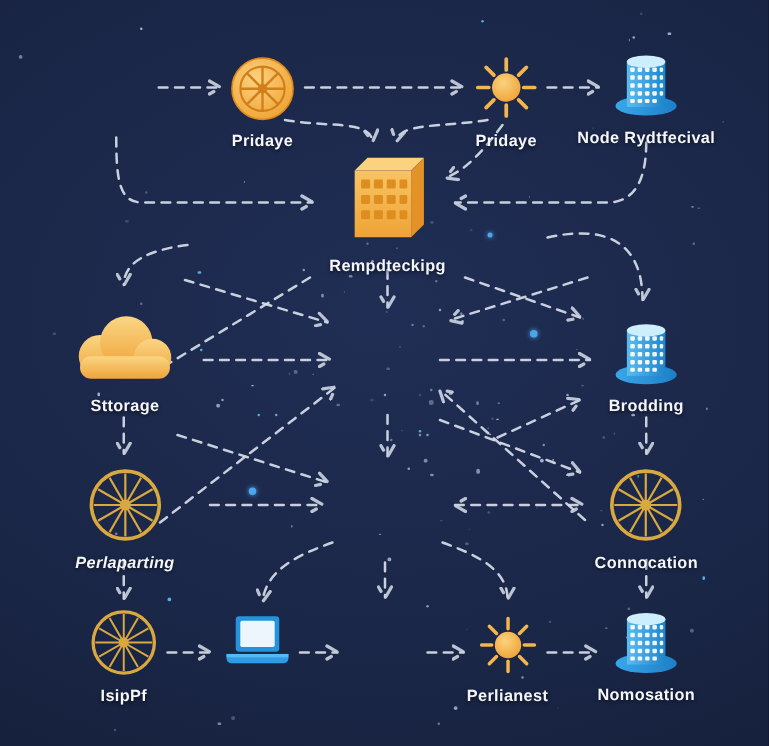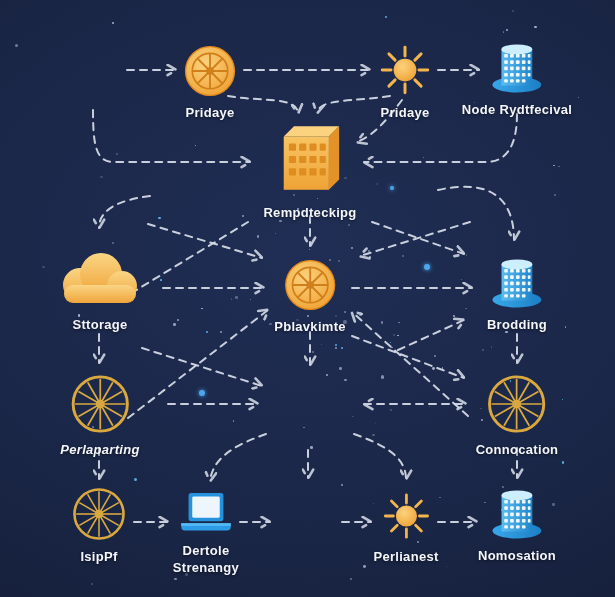--- a/index.html
+++ b/index.html
@@ -357,26 +357,20 @@
     <span class="label">Sttorage</span>
   </div>
 
   <div class="node" style="left:310px;top:120px;">
     <svg width="74" height="78">
         <use href="#sym-building"></use>
       </svg>
     <span class="label">Rempdteckipg</span>
   </div>
 
-  <div class="node" style="left:310px;top:258px;">
-    <svg width="54" height="54">
-        <use href="#sym-globe"></use>
-      </svg>
-    <span class="label">Pblavkimte</span>
-  </div>
 
   <div class="node" style="left:517px;top:255px;justify-content:space-between;">
     <svg width="58" height="55">
         <use href="#sym-db"></use>
       </svg>
     <span class="label">Brodding</span>
   </div>
 
   <div class="node" style="left:100px;top:373px;font-style:italic;">
     <svg width="62" height="62">
@@ -397,21 +391,20 @@
     <svg width="56" height="56">
         <use href="#sym-wheel"></use>
       </svg>
     <span class="label">IsipPf</span>
   </div>
 
   <div class="node" style="left:206px;top:492px;">
     <svg width="60" height="44">
         <use href="#sym-laptop"></use>
       </svg>
-    <span class="label wrap">Dertole Strenangy</span>
   </div>
 
 
   <div class="node" style="left:406px;top:490px;">
     <svg width="52" height="52">
         <use href="#sym-sun"></use>
       </svg>
     <span class="label">Perlianest</span>
   </div>
 

